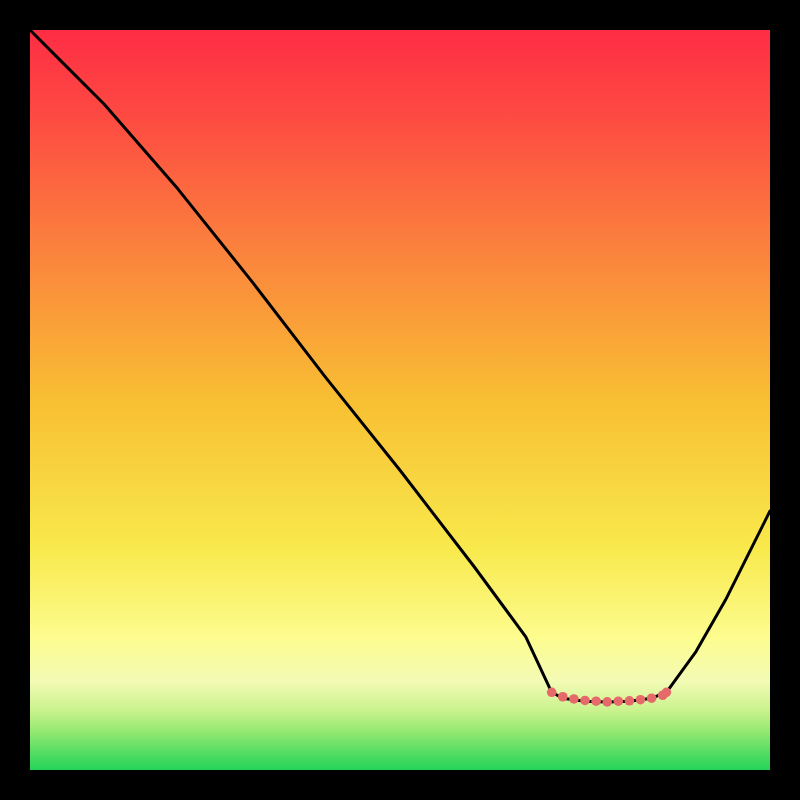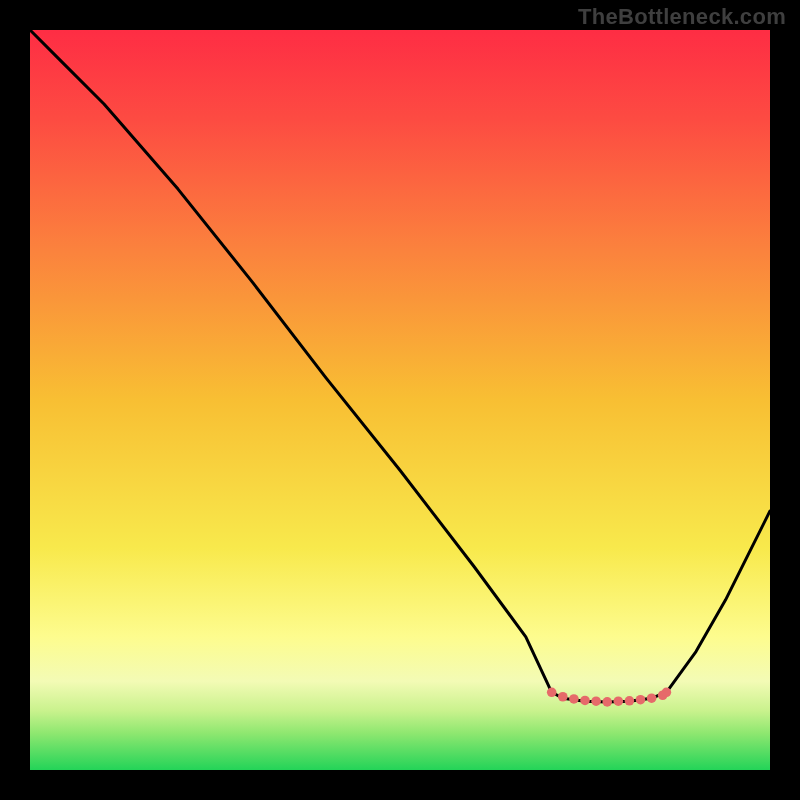--- a/index.html
+++ b/index.html
@@ -42,21 +42,20 @@
   }
   .curves {
     position: absolute;
     inset: 0;
   }
 </style>
 </head>
 <body>
 
 <div class="outer">
-  <div class="watermark">TheBottleneck.com</div>
 
   <div class="plot">
     <svg class="gradient" viewBox="0 0 740 740" preserveAspectRatio="none">
       <defs>
         <linearGradient id="bg" x1="0" y1="0" x2="0" y2="1">
           <stop id="g0" offset="0%" stop-color="#fe2d44"></stop>
           <stop id="g1" offset="12%" stop-color="#fd4b42"></stop>
           <stop id="g2" offset="30%" stop-color="#fb833d"></stop>
           <stop id="g3" offset="50%" stop-color="#f8bf33"></stop>
           <stop id="g4" offset="70%" stop-color="#f8e94c"></stop>

